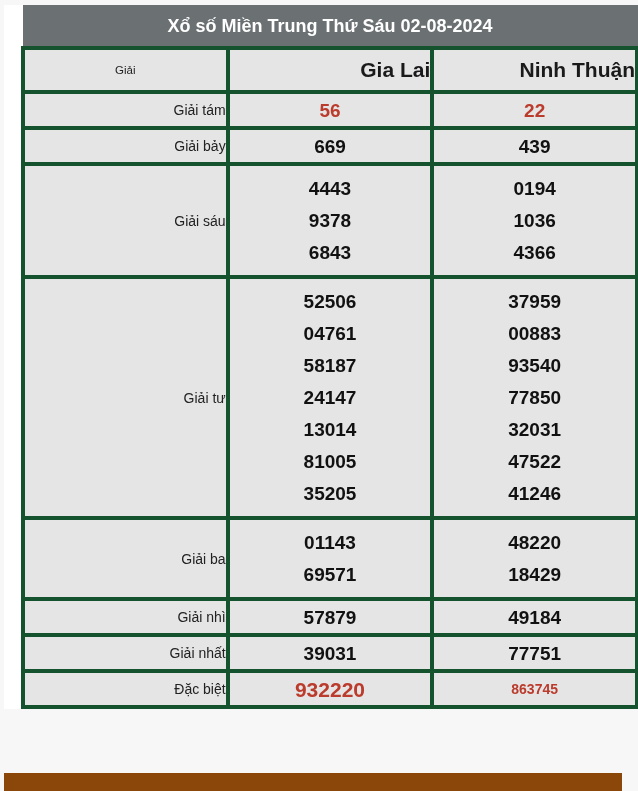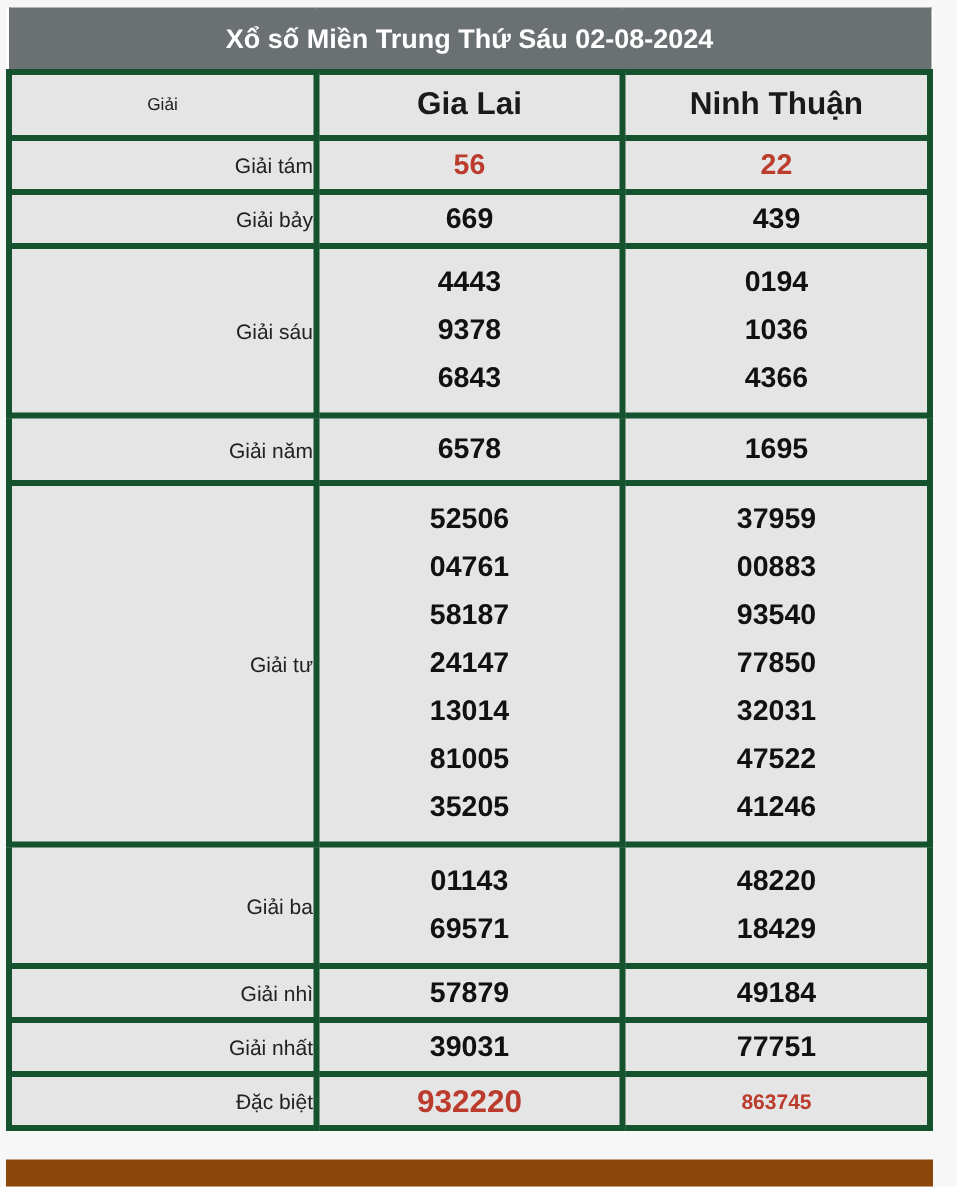--- a/index.html
+++ b/index.html
@@ -28,20 +28,21 @@
     top: 5px;
     width: 618px;
     background: #ffffff;
     box-sizing: border-box;
   }
   table.lottery {
     border-collapse: collapse;
     width: 618px;
     table-layout: fixed;
     background: #ffffff;
+    margin-left: 17px;
   }
   table.lottery td, table.lottery th {
     border: 4px solid #14532d;
     padding: 0;
     background: #e5e5e5;
   }
   .title-cell {
     background: #6b7173 !important;
     border: 1px solid #6b7173 !important;
     color: #ffffff;
@@ -56,21 +57,21 @@
   .col-prov    { width: 280px; }
 
   .head-label {
     text-align: center;
     font-size: 11.5px;
     color: #222222;
     height: 40px;
     font-weight: normal;
   }
   .head-prov {
-    text-align: center;
+    text-align: right;
     font-size: 21px;
     font-weight: bold;
     color: #1a1a1a;
     height: 40px;
   }
   .row-label {
     text-align: right;
     font-size: 14px;
     color: #222222;
     font-weight: normal;
@@ -145,29 +146,20 @@
           <td class="row-label">Giải sáu</td>
           <td class="num-cell stack3">
             <span class="num">4443</span>
             <span class="num">9378</span>
             <span class="num">6843</span>
           </td>
           <td class="num-cell stack3">
             <span class="num">0194</span>
             <span class="num">1036</span>
             <span class="num">4366</span>
-          </td>
-        </tr>
-        <tr class="r-h-45">
-          <td class="row-label">Giải năm</td>
-          <td class="num-cell">
-            <span class="num">6578</span>
-          </td>
-          <td class="num-cell">
-            <span class="num">1695</span>
           </td>
         </tr>
         <tr>
           <td class="row-label">Giải tư</td>
           <td class="num-cell stack7">
             <span class="num">52506</span>
             <span class="num">04761</span>
             <span class="num">58187</span>
             <span class="num">24147</span>
             <span class="num">13014</span>

